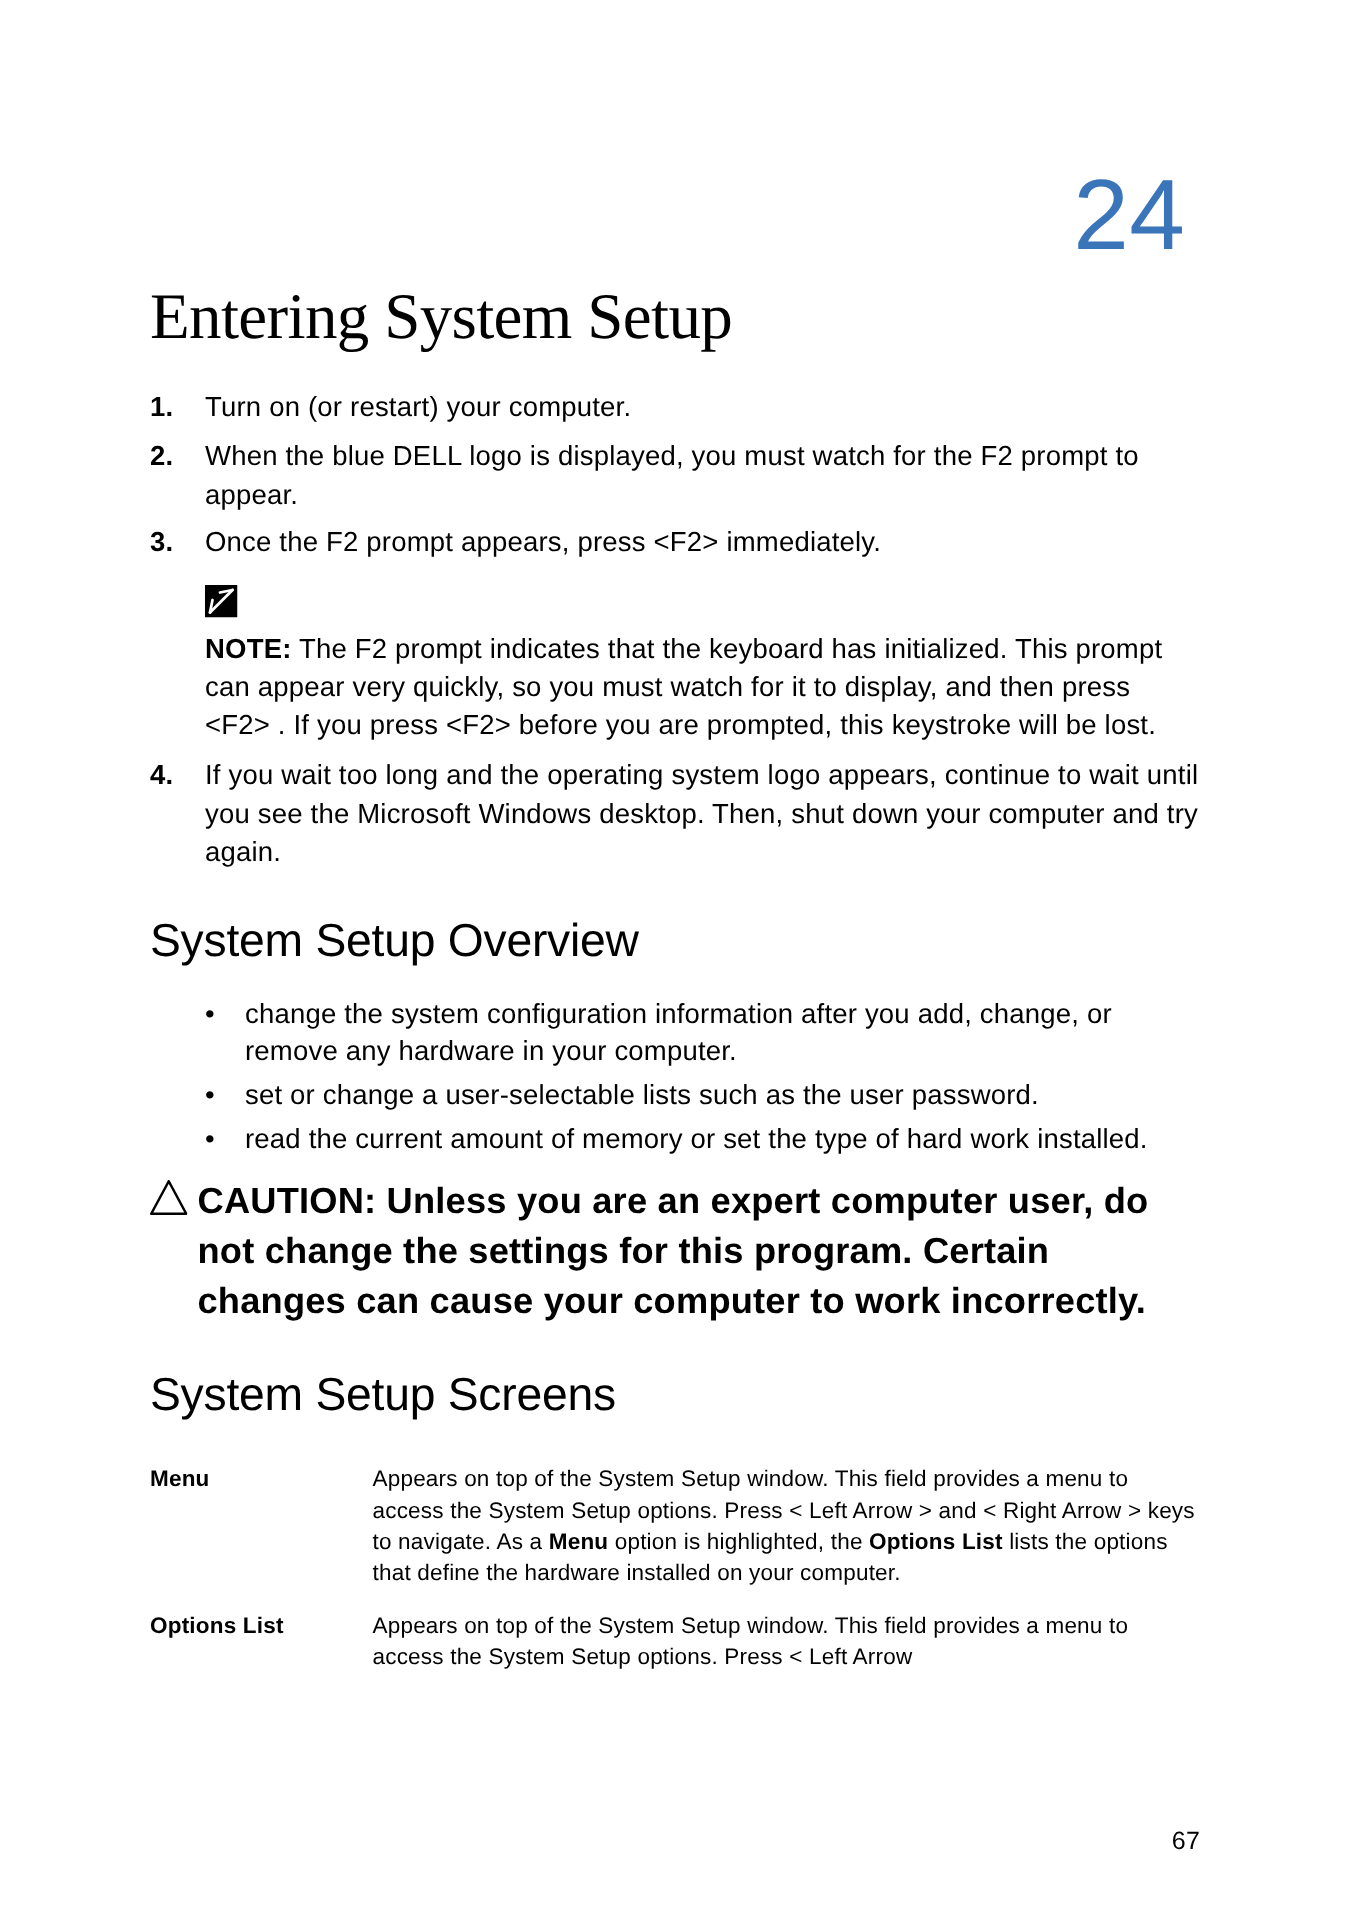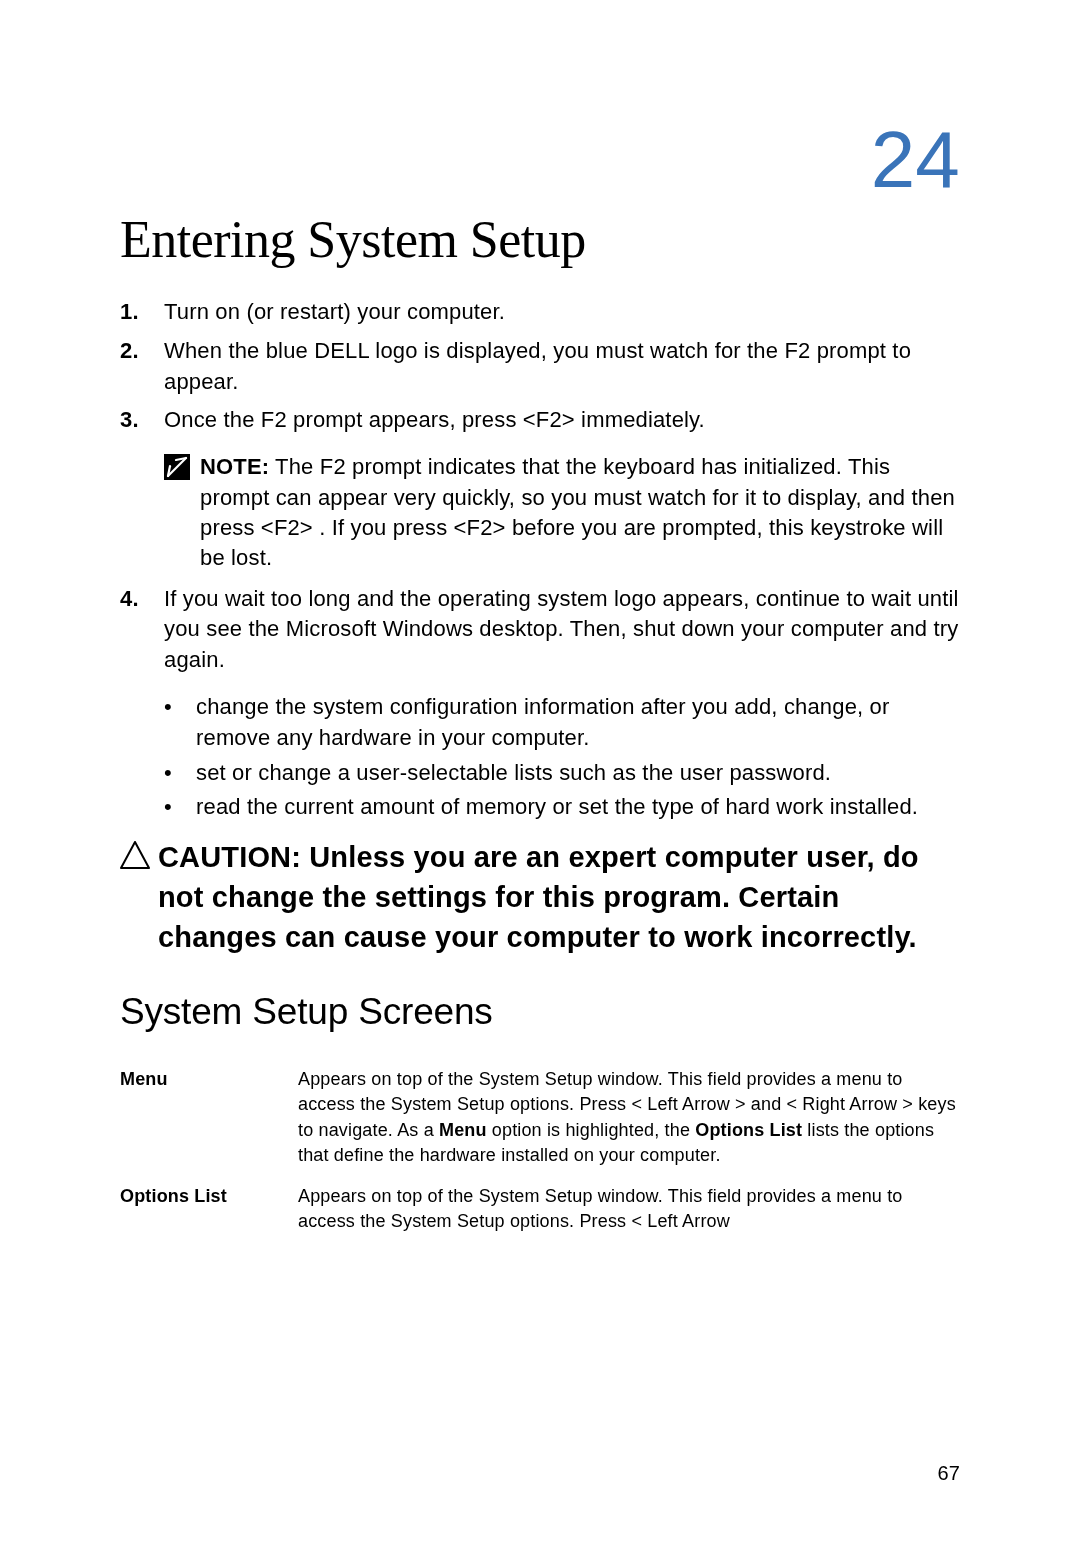--- a/index.html
+++ b/index.html
@@ -15,21 +15,21 @@
     height: 1545px;
     box-sizing: border-box;
     padding: 120px 120px 0 120px;
     position: relative;
   }
   .chapter-number {
     text-align: right;
     font-size: 80px;
     font-weight: 400;
     color: #3a74b9;
-    margin: 0;
+    margin: 12px;
     line-height: 1;
   }
   h1.title {
     font-size: 52px;
     font-weight: 400;
     margin: 10px 0 28px 0;
     letter-spacing: -0.01em;
     font-family: Liberation Serif, serif;
   }
   h2.section {
@@ -61,20 +61,21 @@
   }
   ol.steps > li > .txt {
     flex: 1;
   }
   .note-block {
     display: flex;
     align-items: flex-start;
     margin: 8px 0 10px 44px;
     font-size: 22px;
     line-height: 1.38;
+    flex-direction: column;
   }
   .note-block .icon-col {
     flex: 0 0 36px;
     padding-top: 2px;
   }
   .note-block .note-text {
     flex: 1;
   }
   .caution-block {
     display: flex;
@@ -189,20 +190,21 @@
     </div>
   </div>
 
   <ol class="steps">
     <li>
       <span class="num">4.</span>
       <span class="txt">If you wait too long and the operating system logo appears, continue to wait until you see the Microsoft Windows desktop. Then, shut down your computer and try again.</span>
     </li>
   </ol>
 
+  <h2 class="section">System Setup Overview</h2>
 
 
   <ul class="bullets">
     <li>
       <span class="dot">•</span>
       <span class="txt">change the system configuration information after you add, change, or remove any hardware in your computer.</span>
     </li>
     <li>
       <span class="dot">•</span>
       <span class="txt">set or change a user-selectable lists such as the user password.</span>

